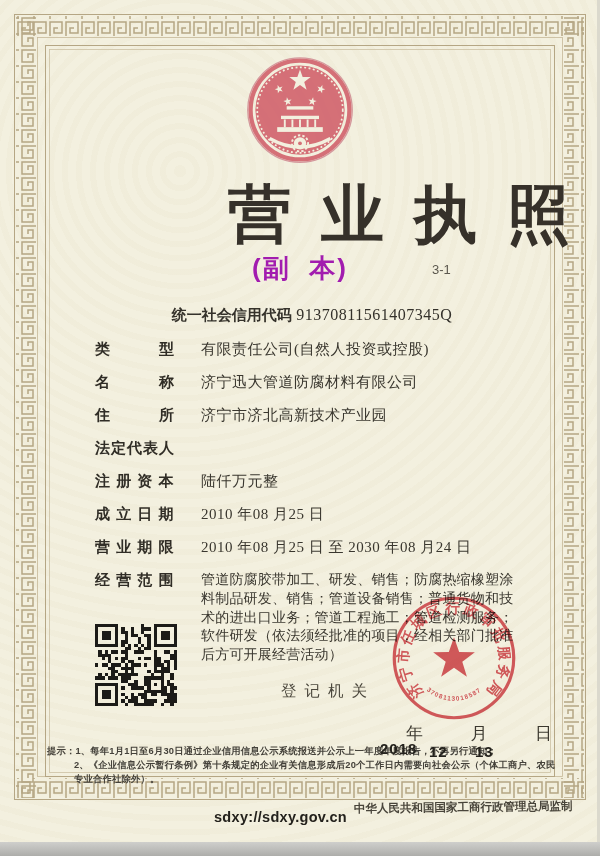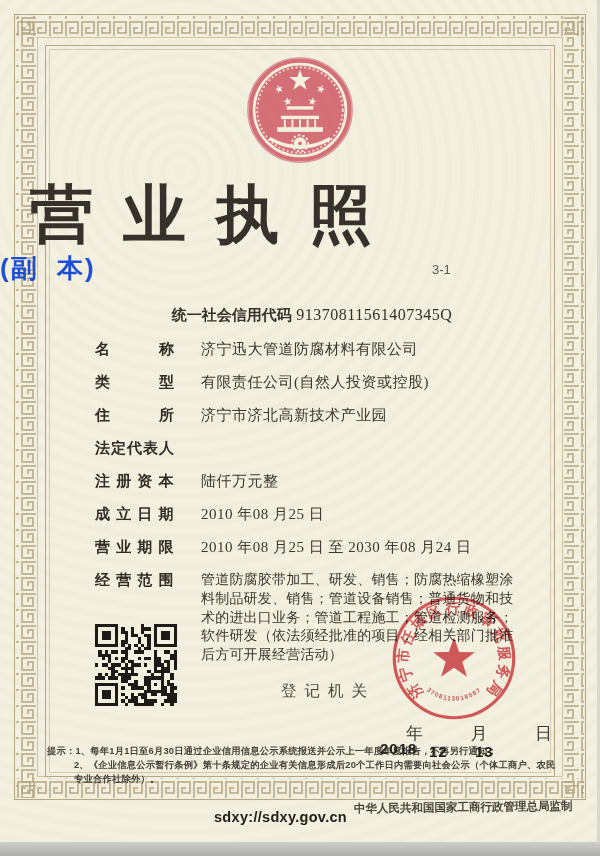--- a/index.html
+++ b/index.html
@@ -8,27 +8,27 @@
     background:#f3f0df;overflow:hidden;
     font-family:"Liberation Sans", sans-serif;color:#3c3930;
   }
   .page::after{
     content:"";position:absolute;inset:0;pointer-events:none;
     background:repeating-radial-gradient(circle at 30% 20%, rgba(196,180,132,0.05) 0 6px, rgba(0,0,0,0) 6px 14px);
   }
   .frame{position:absolute;left:0;top:0;z-index:1;}
   .emblem{position:absolute;left:243px;top:50px;z-index:2;opacity:.85;}
   .title{
-    position:absolute;top:172px;left:0;width:100%;text-align:left;z-index:2;
+    position:absolute;top:172px;left:0;width:100%;text-align:right;z-index:2;
     font-family:"Liberation Serif", serif;font-weight:700;font-size:63px;color:#36312a;
     letter-spacing:30px;padding-left:30px;box-sizing:border-box;white-space:nowrap;
   }
   .subtitle{
-    position:absolute;top:251px;left:0;width:100%;text-align:left;z-index:2;
-    font-size:26px;font-weight:600;color:#1d4ed8;white-space:pre;letter-spacing:2px;
+    position:absolute;top:251px;left:0;width:100%;text-align:center;z-index:2;
+    font-size:26px;font-weight:600;color:#a21caf;white-space:pre;letter-spacing:2px;
   }
   .copy-num{position:absolute;left:432px;top:262px;font-size:13px;color:#5c584e;z-index:2;}
   .credit-line{position:absolute;top:306px;left:0;width:100%;text-align:center;z-index:2;padding-left:24px;box-sizing:border-box;}
   .cc-label{font-size:15px;font-weight:700;color:#35322b;}
   .cc-code{font-family:"Liberation Serif", serif;font-size:16px;color:#33302a;letter-spacing:.5px;}
   .fields{position:absolute;left:95px;top:340px;width:428px;z-index:2;}
   .field-row{display:flex;align-items:flex-start;margin-bottom:14px;}
   .field-label{
     width:94px;flex:0 0 94px;font-size:15px;font-weight:700;color:#302d26;
     white-space:pre;letter-spacing:1px;
@@ -118,26 +118,26 @@
   <div class="subtitle">(副  本)</div>
   <div class="copy-num">3-1</div>
 
   <div class="credit-line">
     <span class="cc-label">统一社会信用代码</span>
     <span class="cc-code">91370811561407345Q</span>
   </div>
 
   <div class="fields">
     <div class="field-row">
+      <span class="field-label">类　　　型</span>
+      <span class="field-value">有限责任公司(自然人投资或控股)</span>
+    </div>
+    <div class="field-row">
       <span class="field-label">名　　　称</span>
       <span class="field-value">济宁迅大管道防腐材料有限公司</span>
-    </div>
-    <div class="field-row">
-      <span class="field-label">类　　　型</span>
-      <span class="field-value">有限责任公司(自然人投资或控股)</span>
     </div>
     <div class="field-row">
       <span class="field-label">住　　　所</span>
       <span class="field-value">济宁市济北高新技术产业园</span>
     </div>
     <div class="field-row">
       <span class="field-label">法定代表人</span>
     </div>
     <div class="field-row">
       <span class="field-label">注 册 资 本</span>

